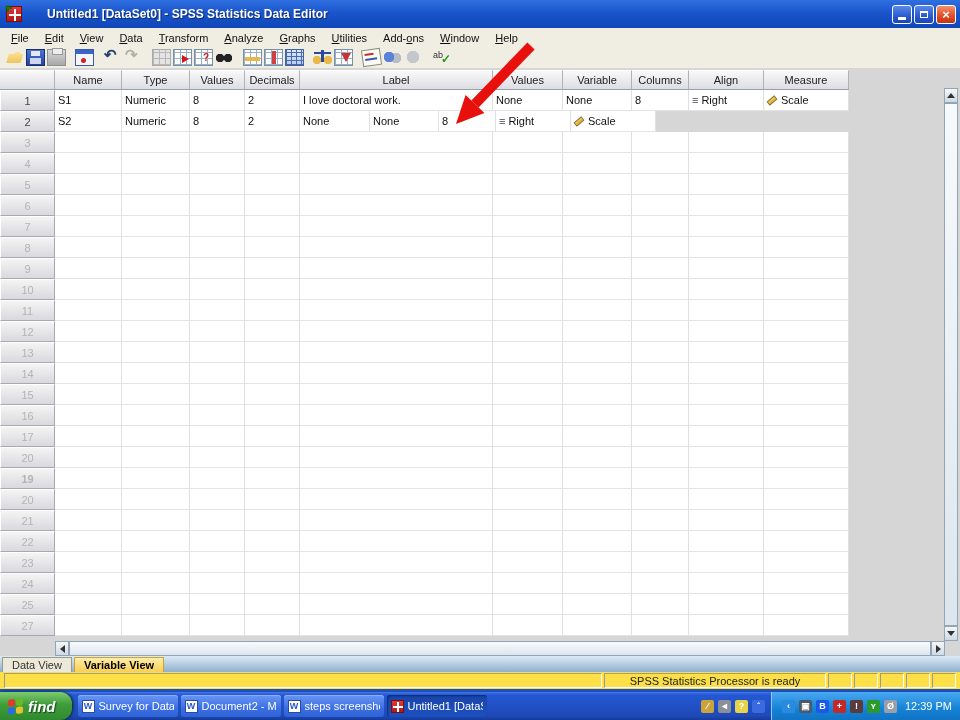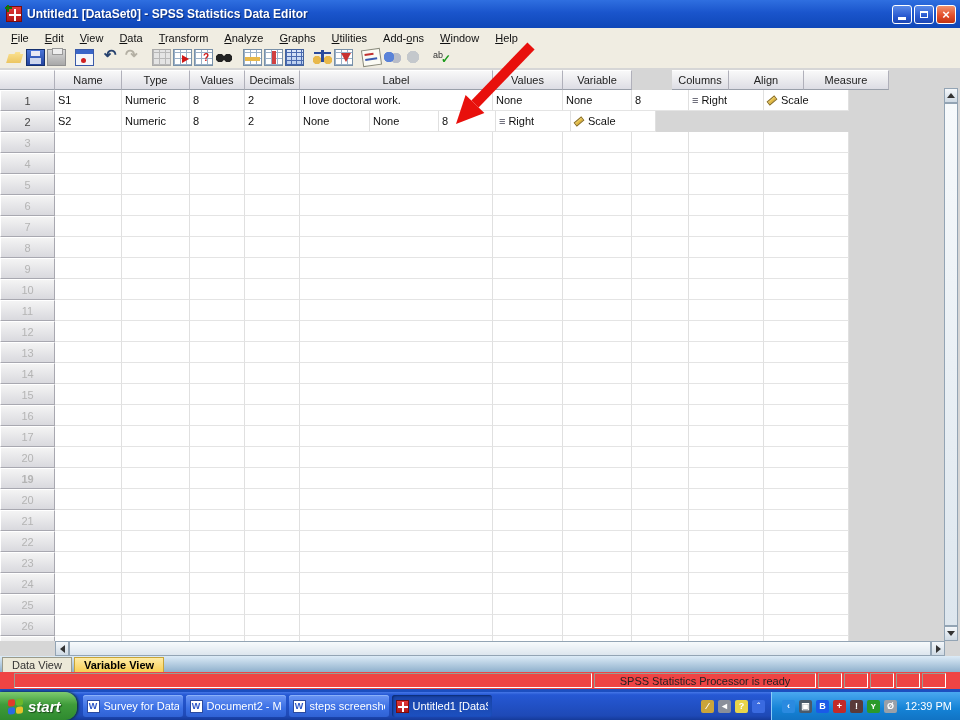--- a/index.html
+++ b/index.html
@@ -14,21 +14,21 @@
     background:
       linear-gradient(#fff,#fff) 7px 2px/2px 12px no-repeat,
       linear-gradient(#fff,#fff) 2px 7px/12px 2px no-repeat,
       linear-gradient(180deg,#e23a3a,#b01818);
     border:1px solid #7a0d0d;box-sizing:border-box;}
   .appicon::after{content:"";position:absolute;left:-2px;top:-2px;width:7px;height:7px;
       background:
         linear-gradient(#0c7a0c,#0c7a0c) 2px 0/2px 7px no-repeat,
         linear-gradient(#0c7a0c,#0c7a0c) 0 2px/7px 2px no-repeat;}
   .title{color:#fff;font-weight:bold;font-size:12px;text-shadow:1px 1px 1px #0a2a70;
-    flex:1;white-space:nowrap;overflow:hidden;}
+    flex:1;white-space:nowrap;overflow:hidden;margin-left:20px;}
   .winbtns{display:flex;gap:2px;}
   .wb{width:20px;height:19px;border-radius:3px;display:flex;align-items:center;justify-content:center;
     color:#fff;font-weight:bold;border:1px solid #fff;box-sizing:border-box;}
   .wb.bl{background:linear-gradient(180deg,#5a8ae8,#2a5ad0 60%,#1b46b4);}
   .wb.rd{background:linear-gradient(180deg,#f0926e,#e4502c 55%,#c23312);font-size:13px;line-height:1;}
   .g-min{width:8px;height:3px;background:#fff;margin-top:9px;}
   .g-res{width:8px;height:7px;border:1px solid #fff;border-top:2px solid #fff;box-sizing:border-box;}
 
   
   .menubar{position:absolute;top:28px;left:0;right:0;height:19px;background:#f0ede2;
@@ -129,22 +129,22 @@
 
   
   .tabsrow{position:absolute;top:656px;left:0;right:0;height:16px;
     background:linear-gradient(180deg,#dcebf7,#8fb0cc);display:flex;align-items:flex-end;padding-left:2px;}
   .tab{height:15px;display:flex;align-items:center;padding:0 9px;box-sizing:border-box;
     border:1px solid #9a9a8a;border-bottom:none;background:#ece9d8;color:#333;margin-right:2px;}
   .tab.active{background:linear-gradient(180deg,#ffeca6,#f8cf55);border-color:#c8a438;
     font-weight:bold;color:#000;}
 
   
-  .statusbar{position:absolute;top:672px;left:0;right:0;height:17px;background:#ef4444;
-    display:flex;align-items:stretch;padding:1px 14px;box-sizing:border-box;gap:2px;}
+  .statusbar{position:absolute;top:672px;left:0;right:0;height:17px;background:#fde047;
+    display:flex;align-items:stretch;padding:1px 4px;box-sizing:border-box;gap:2px;}
   .sp{border:1px solid;border-color:#9d9a90 #fff #fff #9d9a90;box-sizing:border-box;
     display:flex;align-items:center;padding:0 4px;color:#222;}
   .sp.big{flex:1;} .sp.msg{width:222px;justify-content:center;} .sp.tiny{width:24px;}
   .winedge{position:absolute;top:689px;left:0;right:0;height:3px;background:#1c4fc0;}
 
   
   .taskbar{position:absolute;top:692px;left:0;right:0;height:28px;
     background:linear-gradient(180deg,#4577e8 0%,#2558d4 10%,#1e49b6 85%,#153a9a 100%);
     display:flex;align-items:center;}
   .startbtn{height:28px;padding:0 16px 0 8px;display:flex;align-items:center;gap:5px;
@@ -238,21 +238,21 @@
   <div class="sheet">
     <div class="hrow" id="headerrow">
         <div class="hcell" style="width: 55px;"></div>
         <div class="hcell" style="width: 67px;">Name</div>
         <div class="hcell" style="width: 68px;">Type</div>
         <div class="hcell" style="width: 55px;">Values</div>
         <div class="hcell" style="width: 55px;">Decimals</div>
         <div class="hcell" style="width: 193px;">Label</div>
         <div class="hcell" style="width: 70px;">Values</div>
         <div class="hcell" style="width: 69px;">Variable</div>
-        <div class="hcell" style="width: 57px; margin-left: 40px;">Columns</div>
+        <div class="hcell" style="width: 57px;">Columns</div>
         <div class="hcell" style="width: 75px;">Align</div>
         <div class="hcell" style="width: 85px;">Measure</div>
       </div>
     <div class="rows" id="rows">
         <div class="grow">
           <div class="rh lit" style="width: 55px;">1</div>
           <div class="gcell" style="width: 67px;">
             <span>S1</span>
           </div>
           <div class="gcell" style="width: 68px;">
@@ -598,33 +598,20 @@
           <div class="gcell" style="width: 55px;"></div>
           <div class="gcell" style="width: 193px;"></div>
           <div class="gcell" style="width: 70px;"></div>
           <div class="gcell" style="width: 69px;"></div>
           <div class="gcell" style="width: 57px;"></div>
           <div class="gcell" style="width: 75px;"></div>
           <div class="gcell" style="width: 85px;"></div>
         </div>
         <div class="grow">
           <div class="rh dim" style="width: 55px;">25</div>
-          <div class="gcell" style="width: 67px;"></div>
-          <div class="gcell" style="width: 68px;"></div>
-          <div class="gcell" style="width: 55px;"></div>
-          <div class="gcell" style="width: 55px;"></div>
-          <div class="gcell" style="width: 193px;"></div>
-          <div class="gcell" style="width: 70px;"></div>
-          <div class="gcell" style="width: 69px;"></div>
-          <div class="gcell" style="width: 57px;"></div>
-          <div class="gcell" style="width: 75px;"></div>
-          <div class="gcell" style="width: 85px;"></div>
-        </div>
-        <div class="grow">
-          <div class="rh dim" style="width: 55px;">26</div>
           <div class="gcell" style="width: 67px;"></div>
           <div class="gcell" style="width: 68px;"></div>
           <div class="gcell" style="width: 55px;"></div>
           <div class="gcell" style="width: 55px;"></div>
           <div class="gcell" style="width: 193px;"></div>
           <div class="gcell" style="width: 70px;"></div>
           <div class="gcell" style="width: 69px;"></div>
           <div class="gcell" style="width: 57px;"></div>
           <div class="gcell" style="width: 75px;"></div>
           <div class="gcell" style="width: 85px;"></div>
@@ -683,21 +670,21 @@
   <div class="winedge"></div>
 
   <div class="taskbar">
     <div class="startbtn">
       <span class="flag">
           <i></i>
           <i></i>
           <i></i>
           <i></i>
         </span>
-      <span>start</span>
+      <span>find</span>
     </div>
     <div class="taskbtns" id="taskbtns">
         <div class="taskbtn">
           <span class="wicon">W</span>
           <span class="lbl">Survey for Data...</span>
         </div>
         <div class="taskbtn">
           <span class="wicon">W</span>
           <span class="lbl">Document2 - Mi...</span>
         </div>

